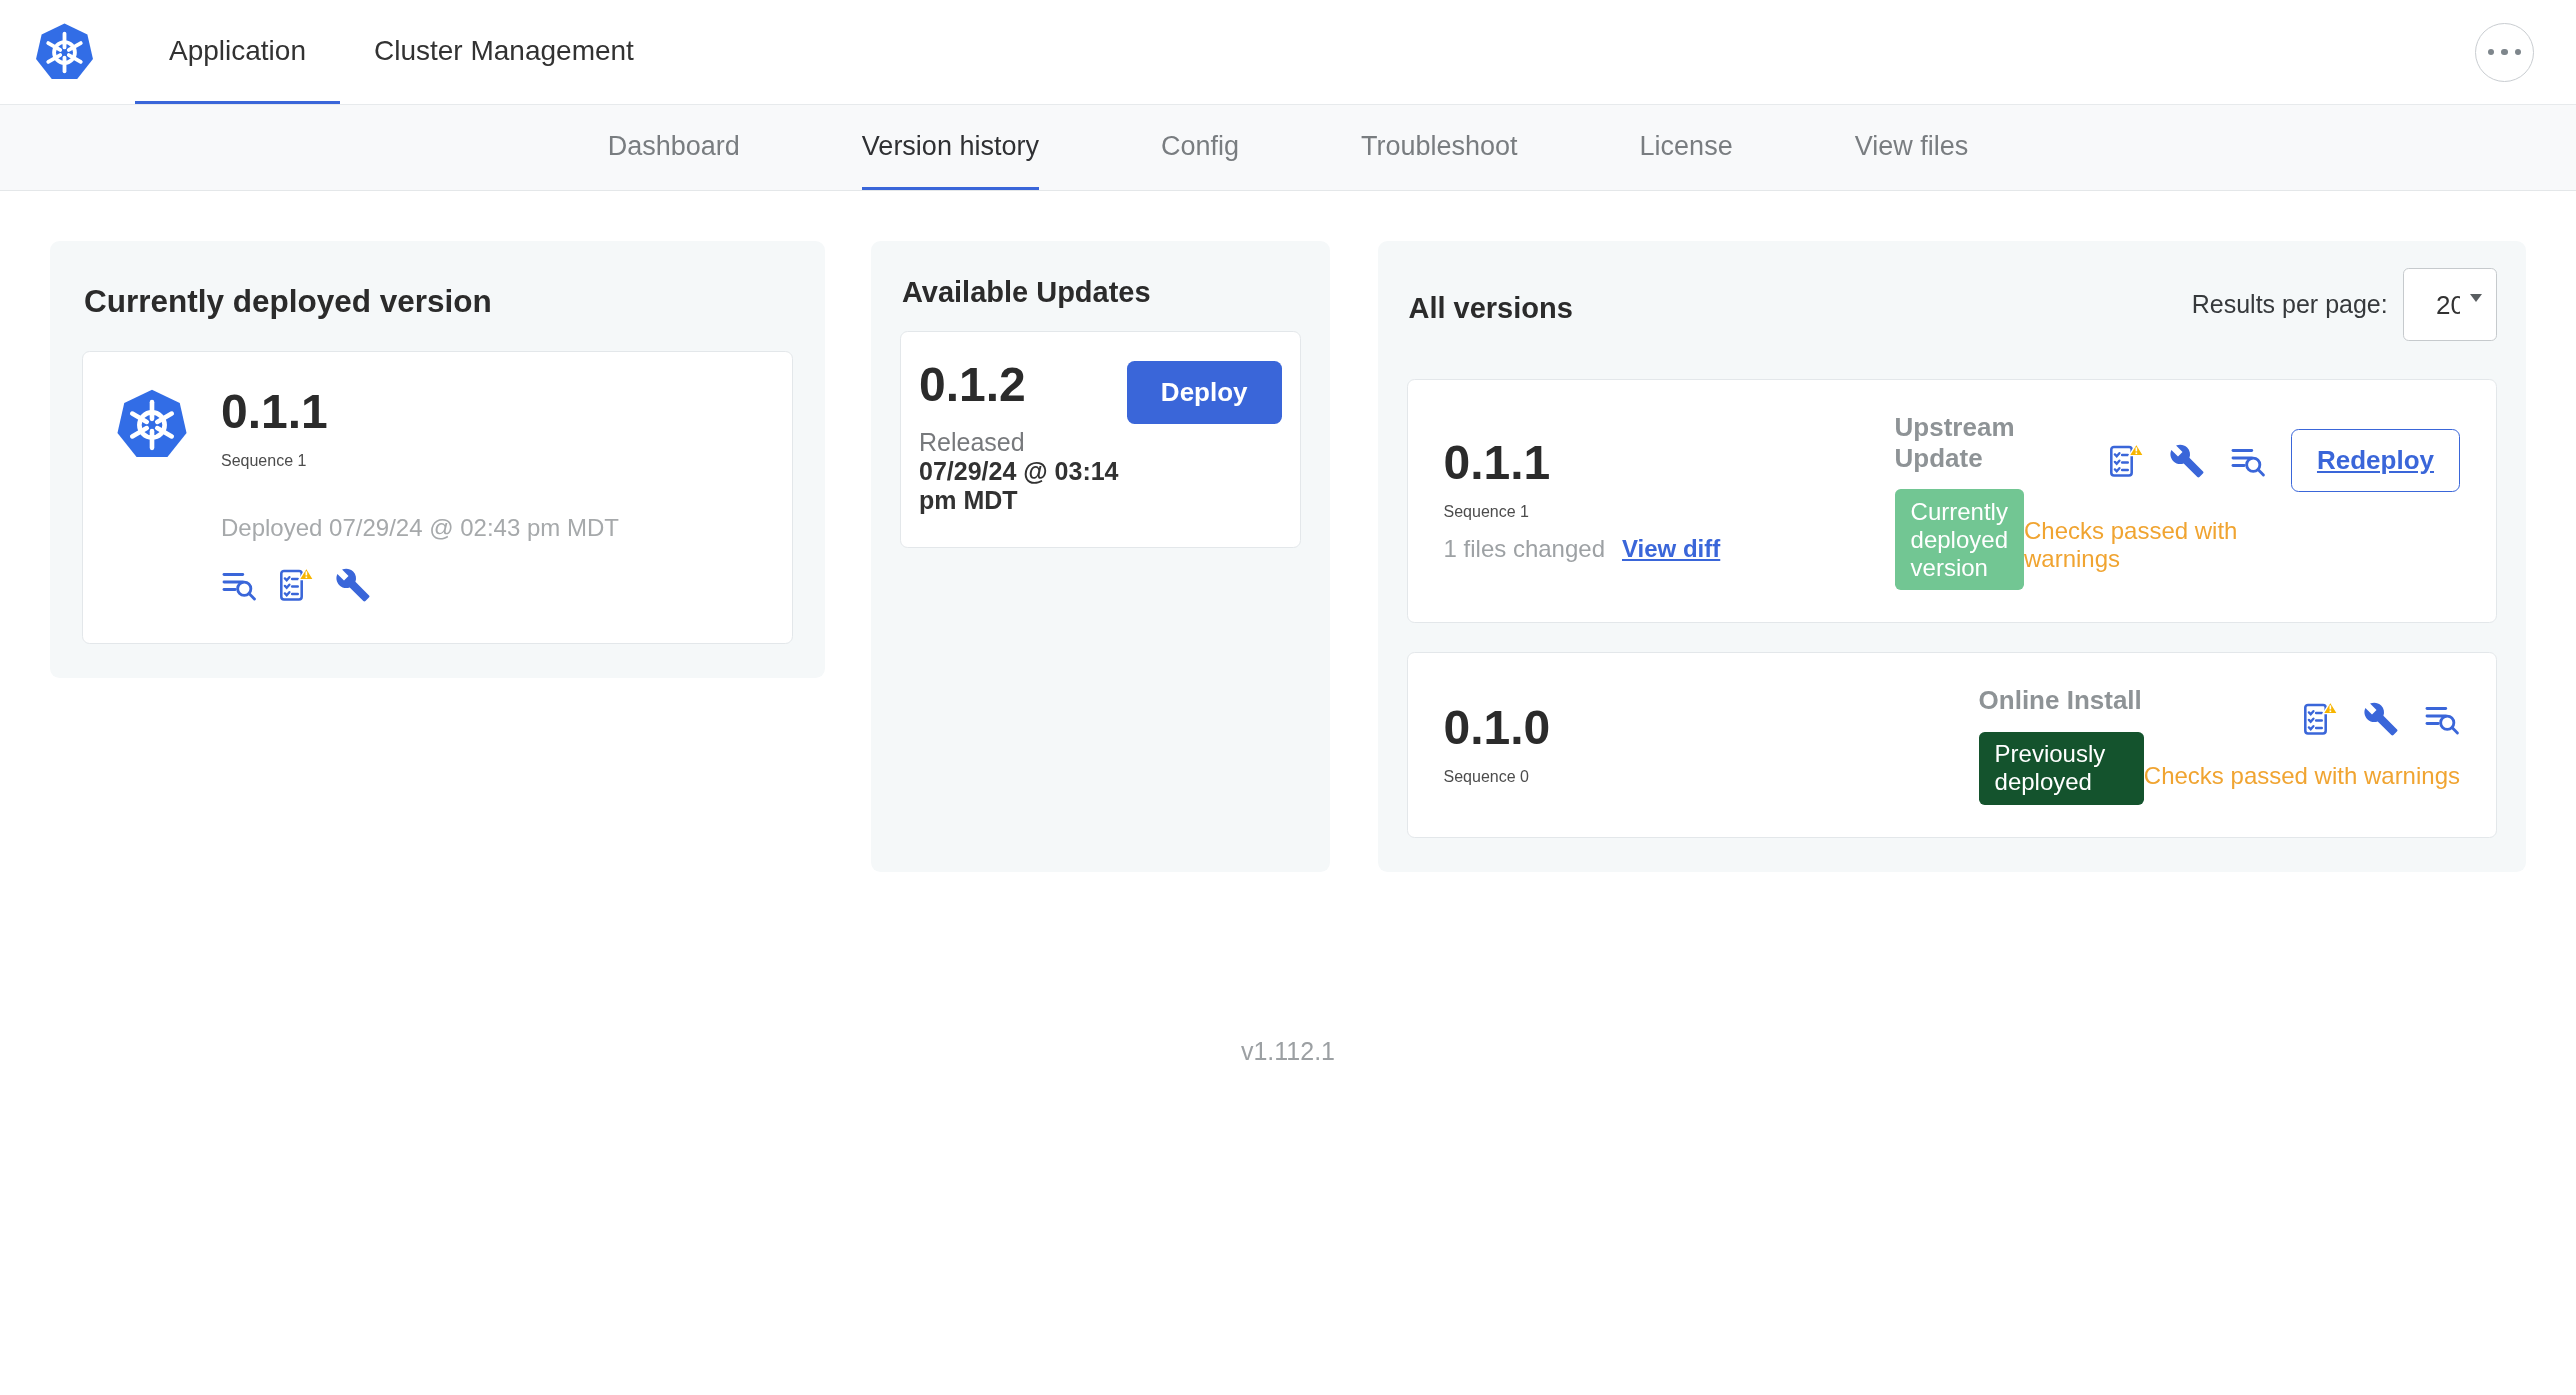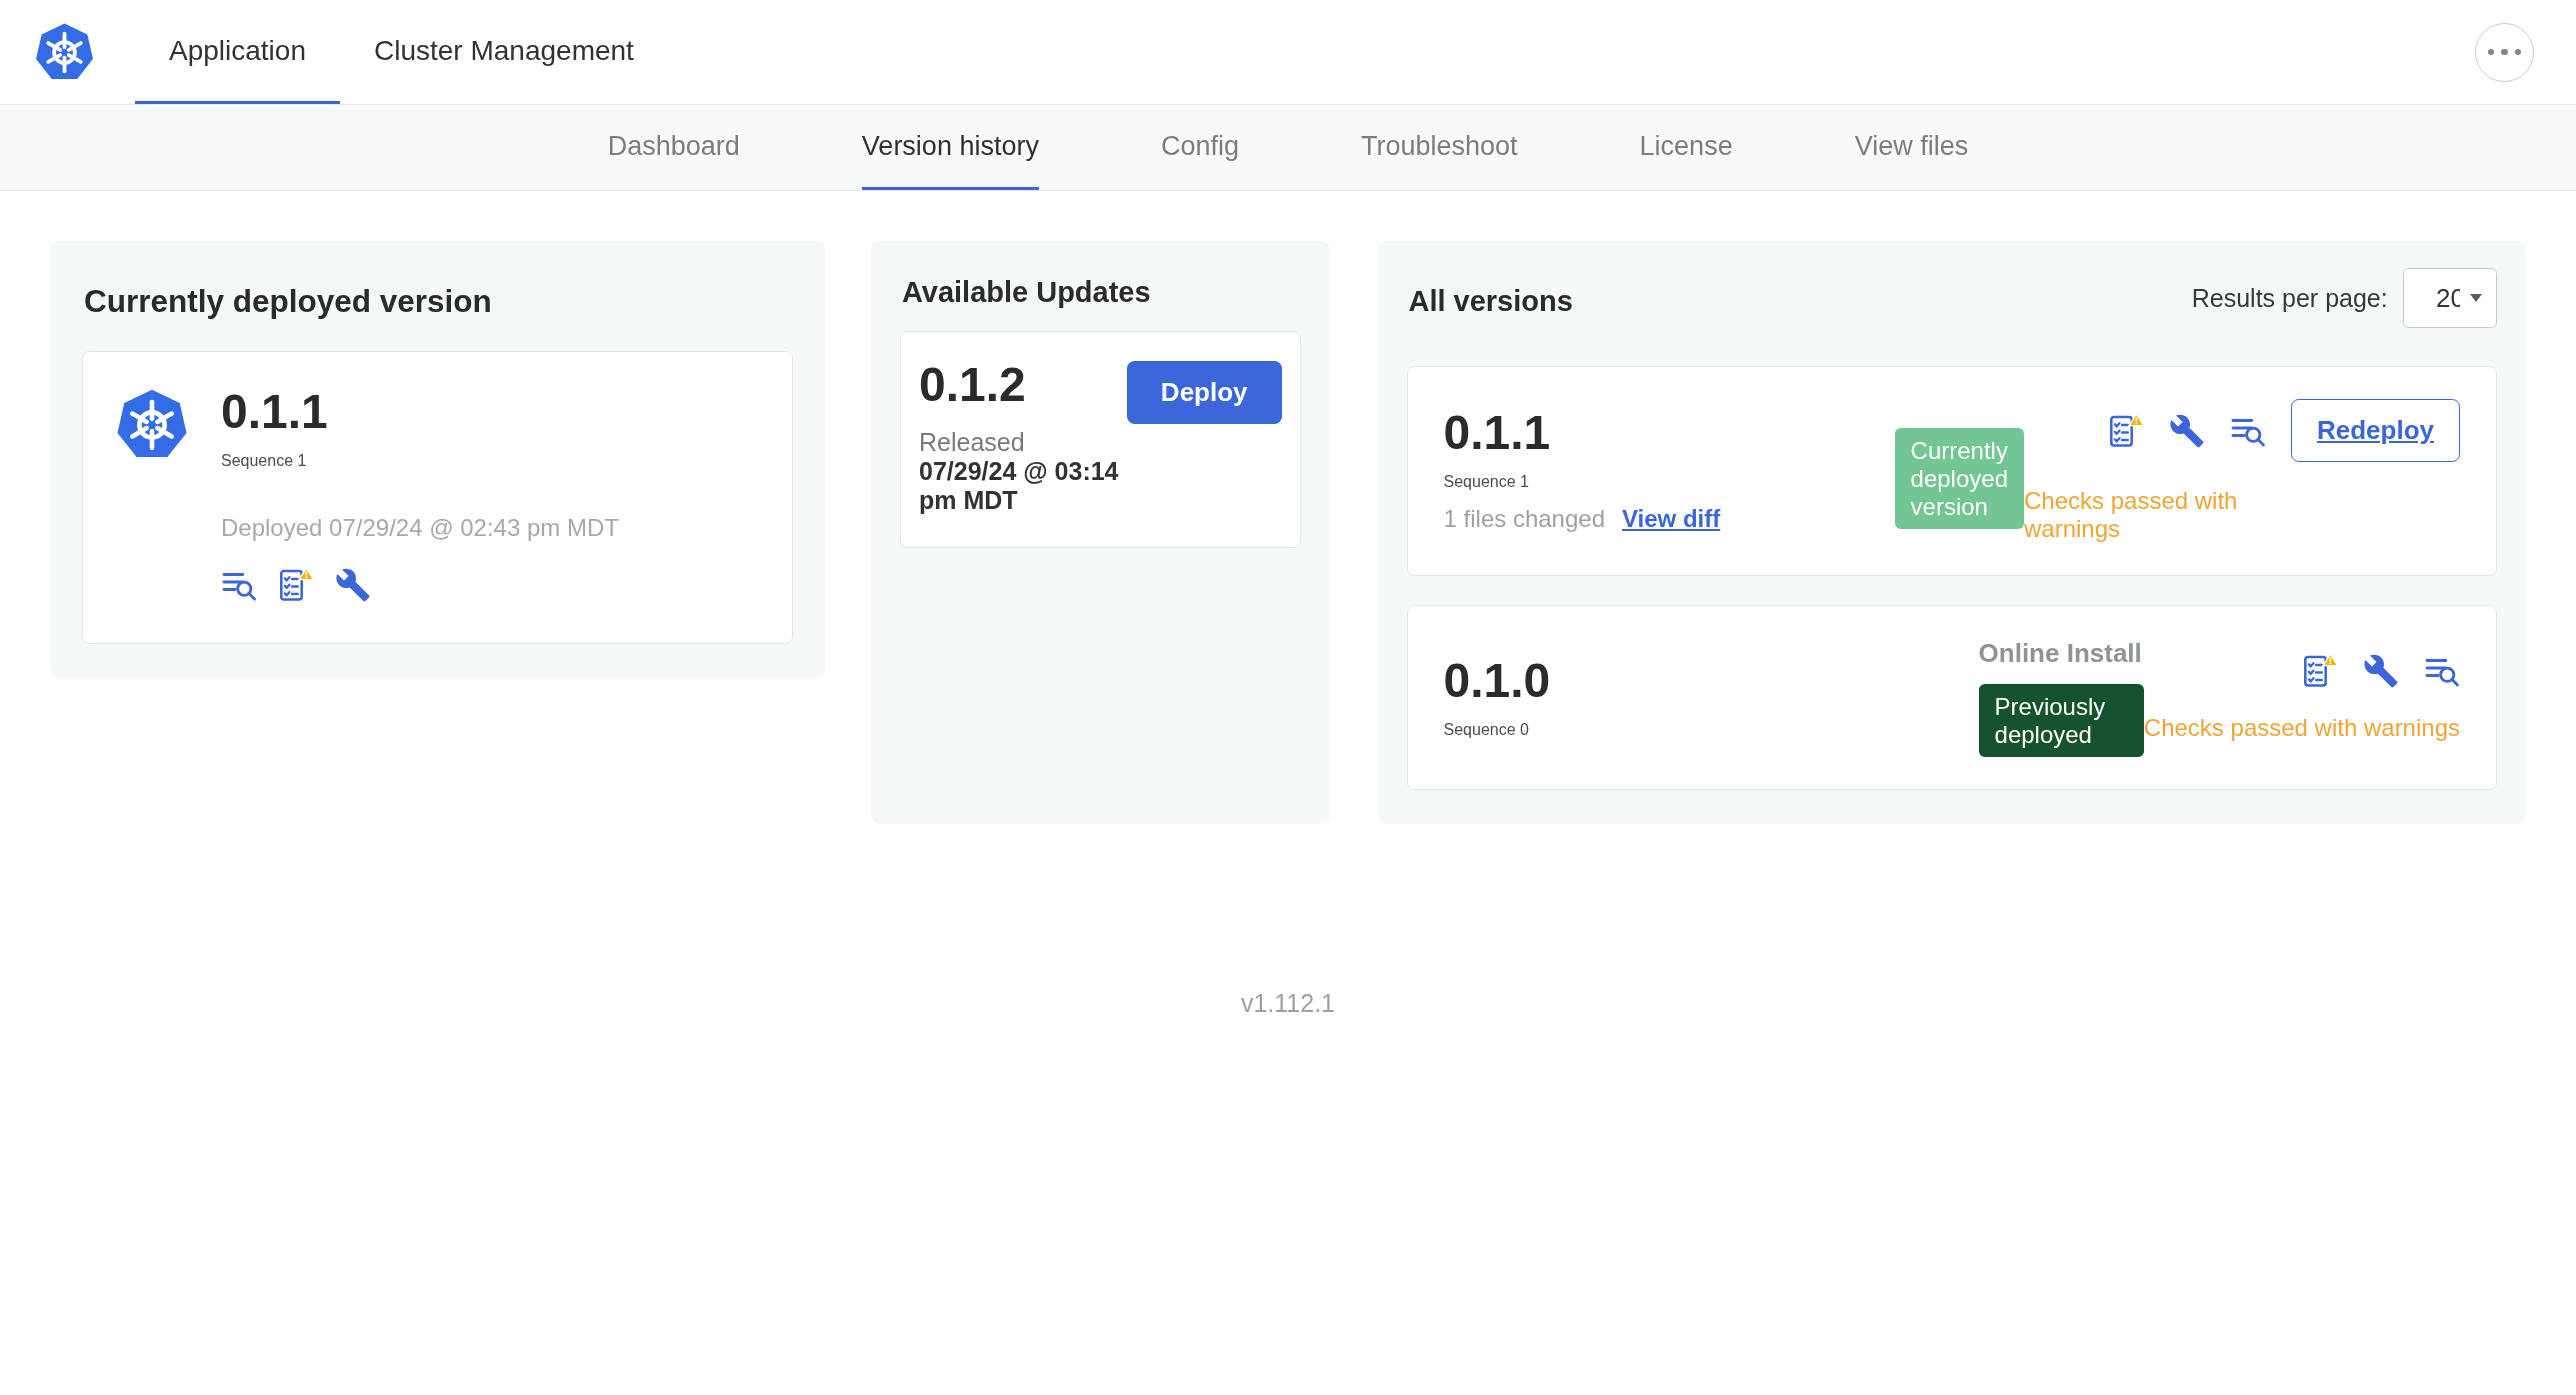--- a/index.html
+++ b/index.html
@@ -83,21 +83,21 @@
   }
   .btn-primary { background: #3a66d9; color: #fff; border: none; padding: 0 34px; margin-left: auto; }
   .btn-outline { background: #fff; color: #3a66d9; border: 1px solid #3a66d9; padding: 0 25px; text-decoration: underline; }
   
   .allv-card { padding: 27px 29px 34px; }
   .allv-head { display: flex; align-items: center; }
   .rpp { margin-left: auto; display: flex; align-items: center; gap: 15.3px; font-size: 25px; color: #36393c; }
   .sel-wrap { position: relative; }
   select {
     appearance: none; -webkit-appearance: none;
-    width: 94px; height: 60px;
+    width: 94px; height: 73px;
     border: 1px solid #c6cacd; border-radius: 5.7px;
     background: #fff; font-size: 26px; font-family: inherit;
     padding: 0 36px 0 32px; color: #323232; cursor: pointer; text-align: right;
   }
   .sel-wrap::after {
     content: ""; position: absolute; right: 15.3px; top: 26px;
     border-left: 6.7px solid transparent; border-right: 6.7px solid transparent;
     border-top: 8.6px solid #5a5e61; pointer-events: none;
   }
   .vrows { display: flex; flex-direction: column; gap: 29px; margin-top: 38px; }
@@ -260,20 +260,21 @@
         <div class="inner vrow">
           <div class="vleft">
             <div class="ver-big">0.1.1</div>
             <div class="seq">Sequence 1</div>
             <div class="files-line">
               <span class="files-txt">1 files changed</span>
               <a class="link">View diff</a>
             </div>
           </div>
           <div class="vmid">
+            <div class="src">Upstream Update</div>
             <div class="badge green">Currently deployed version</div>
           </div>
           <div class="vright">
             <div class="vright-top">
               <span class="icbtn">
                   <svg class="ic" viewBox="0 0 38 38" width="36" height="36">
                     <use href="#i-checklist"></use>
                   </svg>
                 </span>
               <span class="icbtn">

